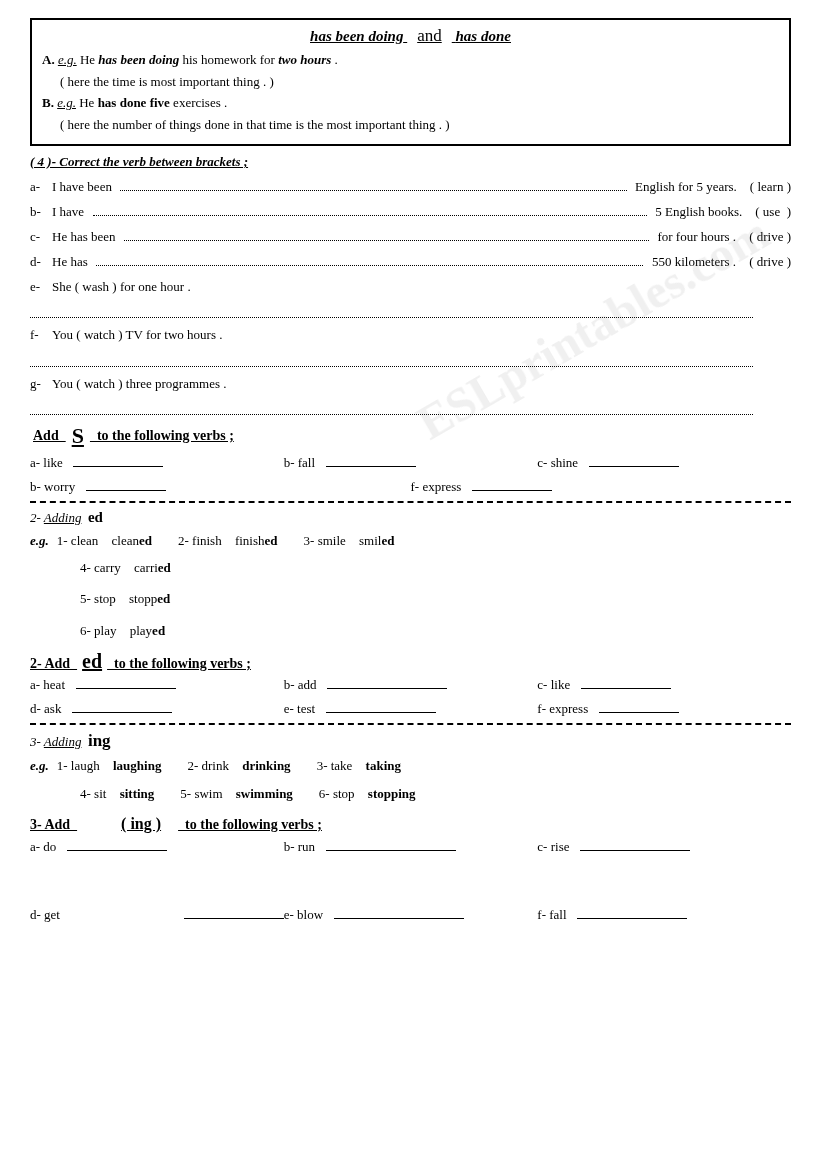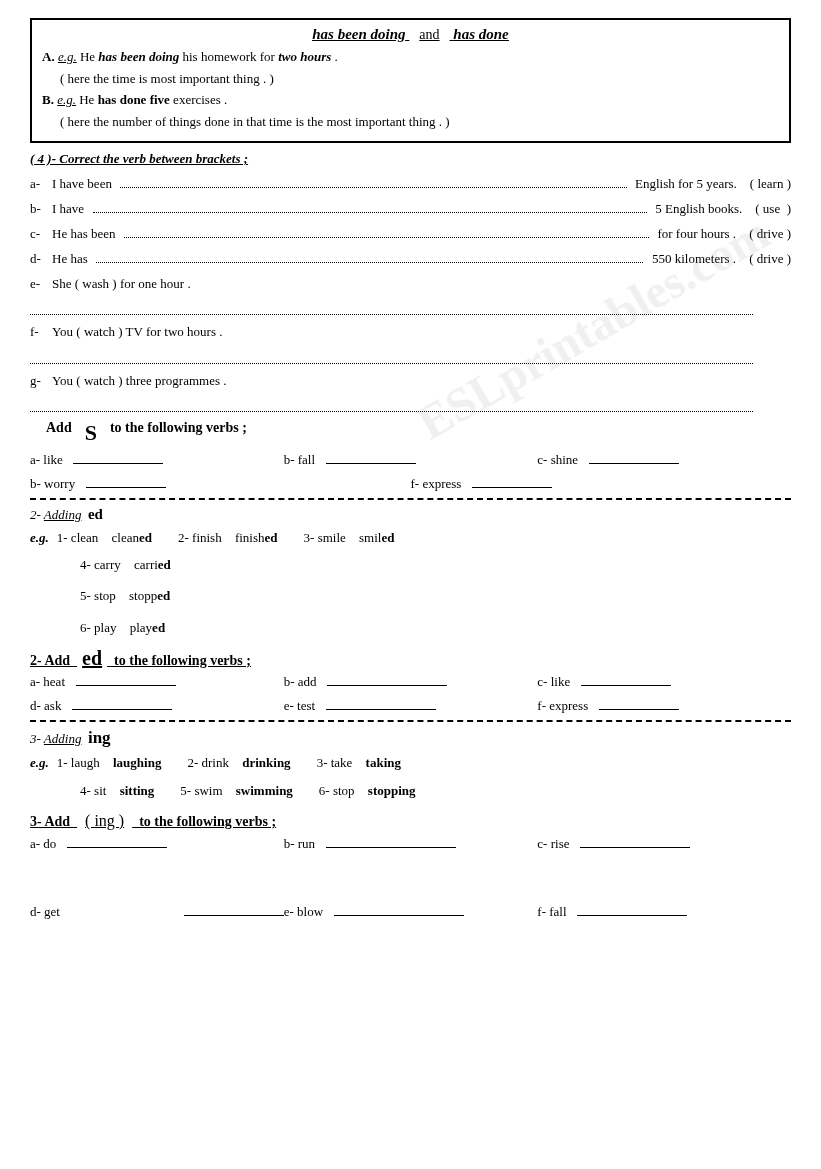--- a/index.html
+++ b/index.html
@@ -22,21 +22,21 @@
       font-size: 15px;
       font-weight: bold;
       text-decoration: underline;
       font-style: italic;
       margin-bottom: 4px;
     }
     .title-line .connector {
       font-weight: normal;
       font-style: normal;
       text-decoration: none;
-      font-size: 14px;
+      font-size: 17px;
     }
     .section-line {
       margin-bottom: 2px;
       line-height: 1.5;
     }
     .italic { font-style: italic; }
     .bold { font-weight: bold; }
     .underline { text-decoration: underline; }
     .exercise-section {
       margin-bottom: 6px;
@@ -61,24 +61,25 @@
       margin: 0 0 4px 20px;
       display: block;
     }
     .dashed-separator {
       border-bottom: 2px dashed #000;
       margin: 6px 0;
       width: 100%;
     }
     .add-s-header {
       font-weight: bold;
-      margin: 8px 0 6px 16px;
+      text-decoration: underline;
+      margin: 8px 0 6px 3px;
       font-size: 14px;
       display: flex;
-      align-items: flex-start;
+      align-items: center;
       gap: 6px;
     }
     .add-s-header .s-letter {
       font-size: 22px;
       font-weight: bold;
     }
     .verb-row {
       display: flex;
       align-items: baseline;
       margin-bottom: 8px;
@@ -131,21 +132,21 @@
       font-size: 20px;
       font-weight: bold;
     }
     .add-ing-header {
       font-weight: bold;
       text-decoration: underline;
       margin: 8px 0 4px 0;
       font-size: 14px;
       display: flex;
       align-items: baseline;
-      gap: 8px;
+      gap: 17px;
     }
     .ing-letter {
       font-size: 18px;
       font-weight: bold;
     }
     .col-item {
       display: flex;
       align-items: baseline;
       flex: 1;
     }
@@ -355,21 +356,21 @@
   </div>
   <div class="eg-row" style="margin-left:50px;">
     <span class="eg-pair"><span>4- sit</span>&nbsp;<span class="bold">sitting</span></span>
     <span class="eg-pair"><span>5- swim</span>&nbsp;<span class="bold">swimming</span></span>
     <span class="eg-pair"><span>6- stop</span>&nbsp;<span class="bold">stopping</span></span>
   </div>
 </div>
 
 <div class="add-ing-header" style="margin-top:10px;">
   <span>3- Add &nbsp;</span>
-  <span class="ing-letter" style="font-style:normal;font-weight:normal;font-size:16px;">( ing )</span>
+  <span class="ing-letter" style="font-style:normal;font-weight:bold;font-size:16px;margin-left:27px;">( ing )</span>
   <span>&nbsp; to the following verbs ;</span>
 </div>
 
 <div class="verb-row" style="margin-top:6px;">
   <div class="col-item" style="flex:1;">
     <span>a- do &nbsp;</span>
     <span class="underline-blank" style="min-width:100px;"></span>
   </div>
   <div class="col-item" style="flex:1;">
     <span>b- run &nbsp;</span>

